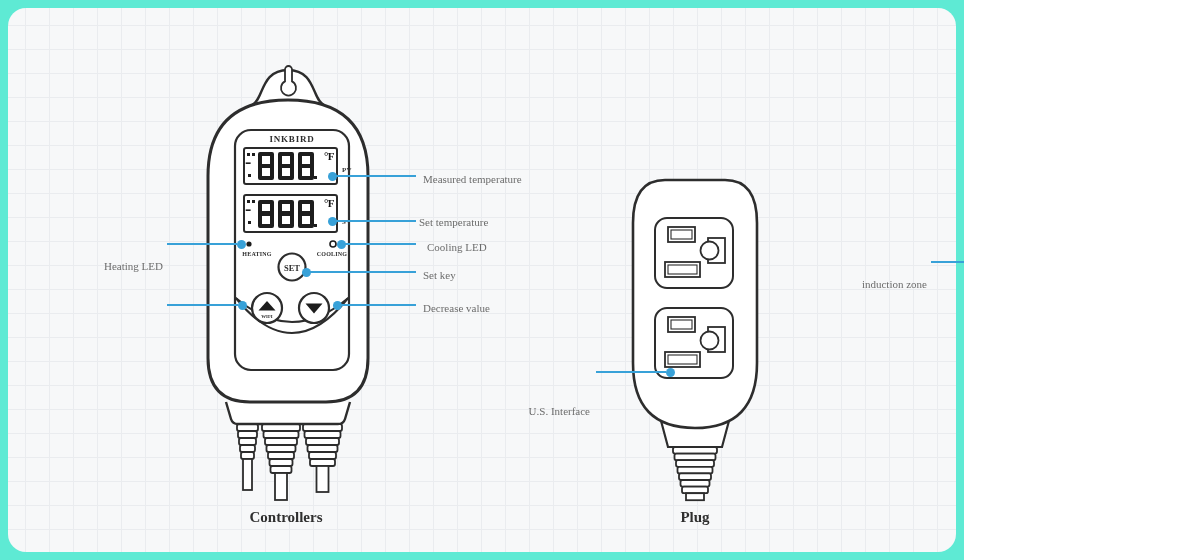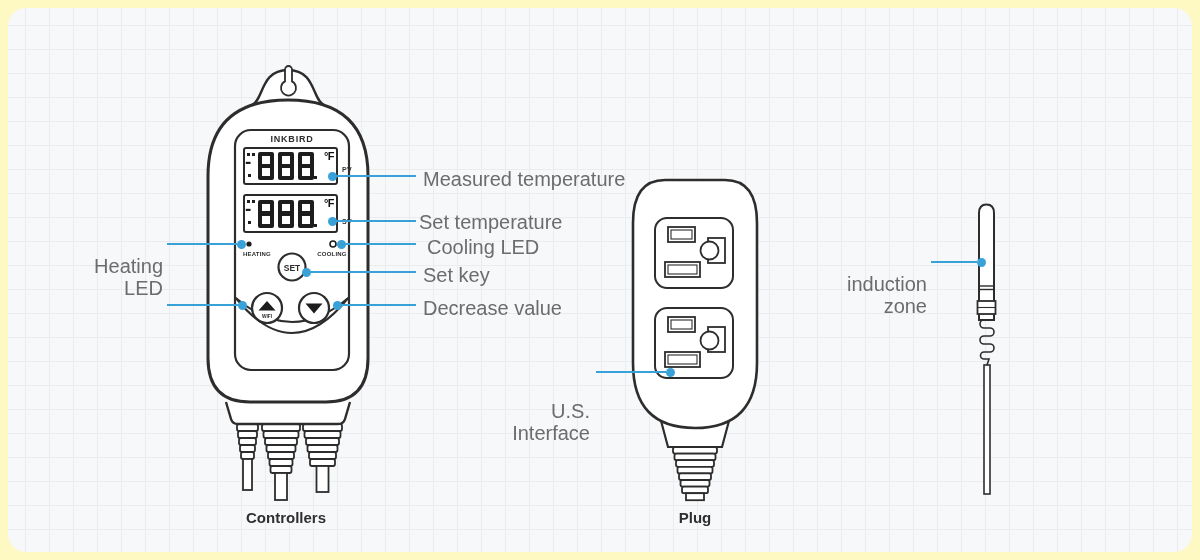--- a/index.html
+++ b/index.html
@@ -1,17 +1,17 @@
 <!DOCTYPE html>
 <html><head>
 <meta charset="utf-8">
 <style>
   html,body{margin:0;padding:0;background:#ffffff;}
-  .canvas{position:relative;width:1200px;height:560px;background:#fef9c3;overflow:hidden;
-          font-family:Liberation Sans, sans-serif;}
+  .canvas{position:relative;width:964px;height:560px;background:#5eead4;overflow:hidden;
+          font-family:Liberation Serif, serif;}
   .grid-panel{position:absolute;left:8px;top:8px;right:8px;bottom:8px;border-radius:18px;
           background-color:#f7f8f9;
           background-image:linear-gradient(to right,#eaecef 1px,transparent 1px),
                            linear-gradient(to bottom,#eaecef 1px,transparent 1px);
           background-size:24px 24px;background-position:17px 17px;}
   .dev{position:absolute;}
   svg text{fill:#2d2d2d;}
   .brand-txt{font-size:9px;font-weight:bold;letter-spacing:0.8px;text-anchor:middle;}
   .tiny-txt{font-size:6px;font-weight:bold;letter-spacing:0.2px;text-anchor:middle;}
   .btn-txt{font-size:8.5px;font-weight:bold;text-anchor:middle;}
@@ -25,21 +25,21 @@
   .lcd-minus{position:absolute;left:0px;top:8px;font-weight:900;font-size:19px;color:#1d1d1d;line-height:10px;}
   .lcd-digits{display:flex;align-items:center;}
   .seg8{width:16px;height:28px;border:4.5px solid #1d1d1d;border-radius:2px;position:relative;
         margin:0 2px;box-sizing:border-box;background:#fff;}
   .seg8::after{content:"";position:absolute;left:-2px;right:-2px;top:50%;margin-top:-2.25px;
         height:4.5px;background:#1d1d1d;}
   .lcd-dp{position:absolute;right:19px;bottom:4px;width:3.5px;height:3.5px;background:#1d1d1d;}
   .lcd-unit{position:absolute;right:2px;top:1px;font-size:11px;font-weight:bold;color:#111;letter-spacing:-0.5px;}
   .lcd-tag{position:absolute;font-size:7px;font-weight:bold;color:#333;letter-spacing:0.3px;}
   
-  .co-label{position:absolute;color:#6c6c6c;font-size:20px;line-height:22.3px;}
+  .co-label{position:absolute;color:#6c6c6c;font-size:11px;line-height:22.3px;}
   .ra{text-align:right;margin-top:19px;} .la{text-align:left;}
   .co-line{position:absolute;height:2px;background:#38a1d8;}
   .co-dot{position:absolute;width:9px;height:9px;border-radius:50%;background:#38a1d8;}
   .caption{position:absolute;font-size:15px;font-weight:bold;color:#2f2f2f;text-align:center;width:150px;}
 </style>
 </head>
 <body>
 
 <div class="canvas">
   <div class="grid-panel"></div>

